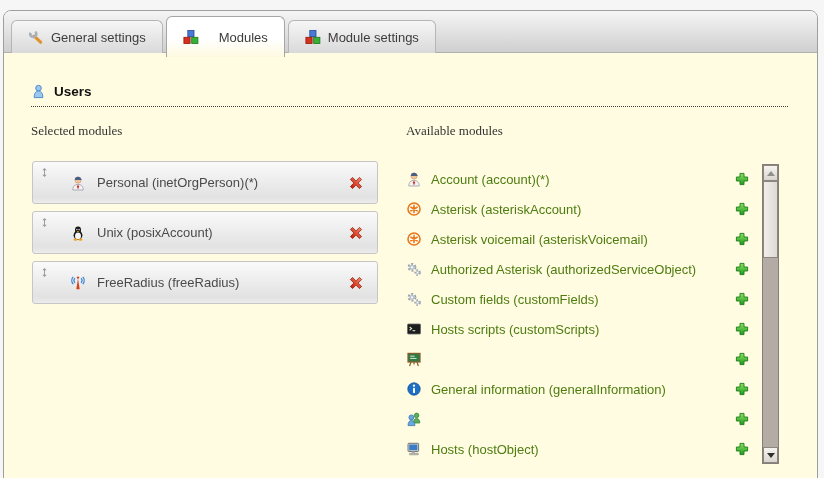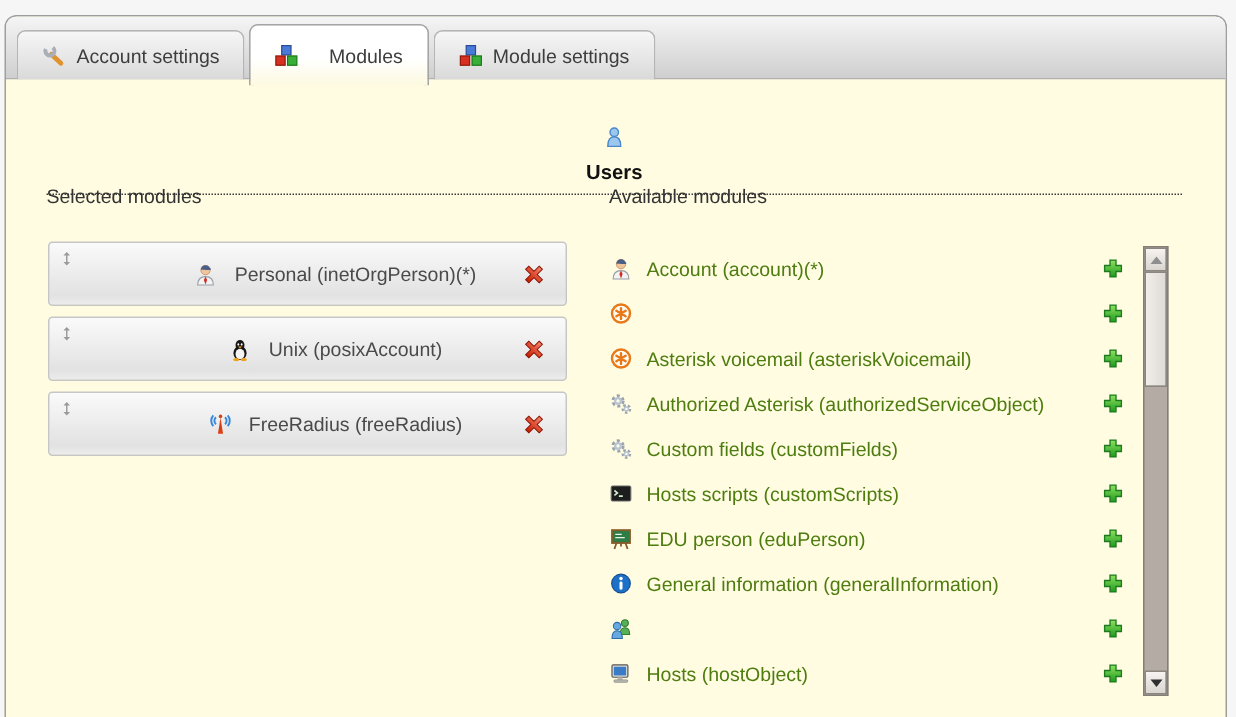--- a/index.html
+++ b/index.html
@@ -44,35 +44,34 @@
   .icon{width:16px;height:16px;flex:0 0 auto;}
   .icon-sm{width:11px;height:11px;}
   
   .content{position:relative;height:478px;}
   .section-header{
     position:absolute;left:27px;right:29px;top:31px;
     display:flex;align-items:center;gap:8px;
     font-weight:bold;color:#111;font-size:13.5px;
     padding-bottom:7px;
     border-bottom:1px dotted #3a3a3a;
-    flex-direction:column;
   }
   .section-header .icon{width:15px;height:15px;}
-  .col-label{position:absolute;color:#333;}
+  .col-label{position:absolute;color:#333;font-family:Liberation Serif, serif;}
   .sel-label{left:27px;top:70px;}
   .avail-label{left:402px;top:70px;}
   
   .selected-list{position:absolute;left:28px;top:108px;width:346px;}
   .sel-row{
     position:relative;height:43px;margin-bottom:7px;
     background:linear-gradient(#fafafa,#e2e2e2 85%,#ececec);
     border:1px solid #c6c6c6;border-radius:3px;
     display:flex;align-items:center;
     padding-left:37px;gap:11px;box-sizing:border-box;
-    color:#4a4a4a;cursor:move;justify-content:center;
+    color:#4a4a4a;cursor:move;
   }
   .sel-row .move{position:absolute;left:6px;top:5px;}
   .sel-row .del{position:absolute;right:13px;top:13px;cursor:pointer;}
   
   .available-list{position:absolute;left:402px;top:111px;width:344px;}
   .avail-row{
     height:30px;display:flex;align-items:center;gap:9px;
     color:#4d7c0f;
   }
   .avail-row .add{margin-left:auto;cursor:pointer;}
@@ -207,21 +206,21 @@
     </symbol>
   </defs>
 </svg>
 
 <div class="widget">
   <div class="tabbar">
   <div class="tab">
     <svg class="icon">
           <use href="#wrench-icon"></use>
         </svg>
-    <span class="tab-label">Account settings</span>
+    <span class="tab-label">General settings</span>
   </div>
 
 
   <div class="tab active">
     <svg class="icon">
           <use href="#blocks-icon"></use>
         </svg>
     <span class="tab-label">Modules</span>
   </div>
 
@@ -293,20 +292,21 @@
     <span>Account (account)(*)</span>
     <svg class="add icon">
             <use href="#add-icon"></use>
           </svg>
   </div>
 
   <div class="avail-row">
     <svg class="icon">
             <use href="#asterisk-icon"></use>
           </svg>
+    <span>Asterisk (asteriskAccount)</span>
     <svg class="add icon">
             <use href="#add-icon"></use>
           </svg>
   </div>
 
   <div class="avail-row">
     <svg class="icon">
             <use href="#asterisk-icon"></use>
           </svg>
     <span>Asterisk voicemail (asteriskVoicemail)</span>
@@ -342,21 +342,20 @@
     <span>Hosts scripts (customScripts)</span>
     <svg class="add icon">
             <use href="#add-icon"></use>
           </svg>
   </div>
 
   <div class="avail-row">
     <svg class="icon">
             <use href="#chalkboard-icon"></use>
           </svg>
-    <span>EDU person (eduPerson)</span>
     <svg class="add icon">
             <use href="#add-icon"></use>
           </svg>
   </div>
 
   <div class="avail-row">
     <svg class="icon">
             <use href="#info-icon"></use>
           </svg>
     <span>General information (generalInformation)</span>

